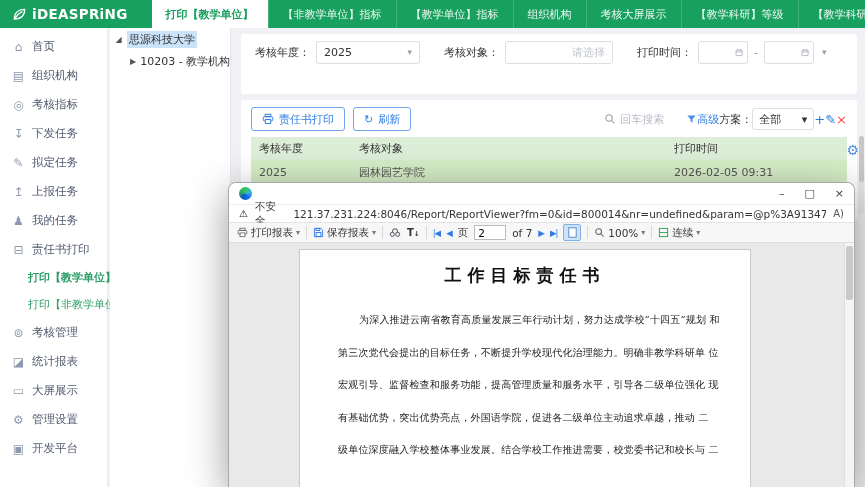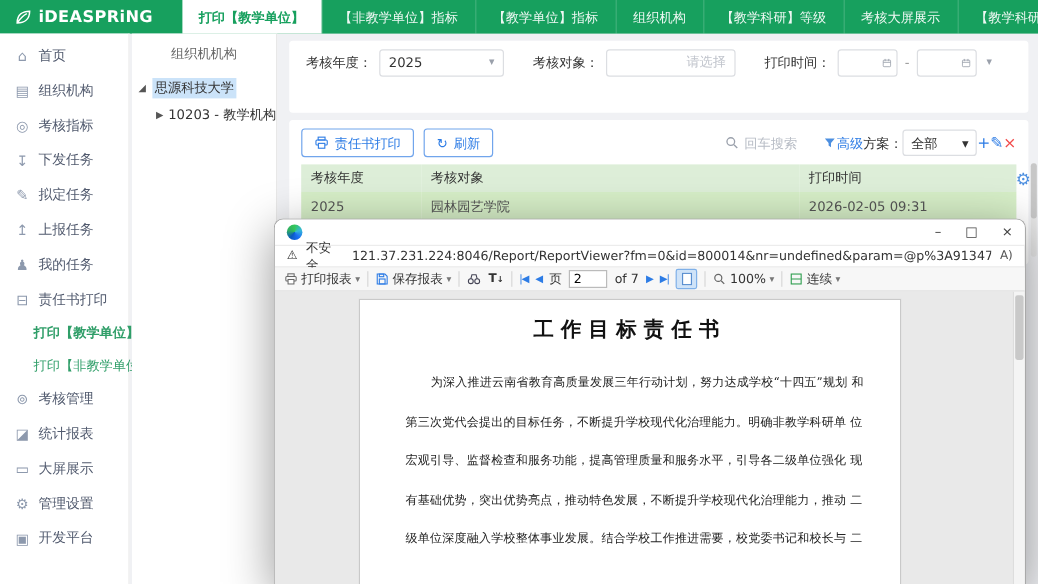--- a/index.html
+++ b/index.html
@@ -119,22 +119,22 @@
     <div class="hamburger">
         <i></i>
         <i></i>
         <i></i>
       </div>
     <nav class="tabs">
       <div class="tab active">打印【教学单位】</div>
       <div class="tab">【非教学单位】指标</div>
       <div class="tab">【教学单位】指标</div>
       <div class="tab">组织机构</div>
+      <div class="tab">考核大屏展示</div>
       <div class="tab">【教学科研】等级</div>
-      <div class="tab">考核大屏展示</div>
       <div class="tab">【教学科研】得分</div>
     </nav>
 
   </header>
 
   <div class="bodyrow">
 
     <aside class="sidebar">
       <div class="side-item">
           <span class="si-icon">⌂</span>
@@ -186,21 +186,20 @@
           <span class="si-icon">⚙</span>
           <span>管理设置</span>
         </div>
       <div class="side-item">
           <span class="si-icon">▣</span>
           <span>开发平台</span>
         </div>
     </aside>
 
     <aside class="treepanel">
-      <div class="tree-title">组织机机构</div>
       <div class="tree-node root">
         <span class="tmark">◢</span>
         <span class="tlabel selected">思源科技大学</span>
       </div>
       <div class="tree-node child">
         <span class="tmark">▶</span>
         <span class="tlabel">10203 - 教学机构</span>
       </div>
     </aside>
 
@@ -394,21 +393,21 @@
       </span>
     </div>
 
     <div class="doc-area">
       <div class="doc-page serif">
         <div class="doc-title t2">工作目标责任书</div>
         <div class="doc-body">
           <div class="doc-line first">为深入推进云南省教育高质量发展三年行动计划，努力达成学校“十四五”规划 和</div>
           <div class="doc-line">第三次党代会提出的目标任务，不断提升学校现代化治理能力。明确非教学科研单 位</div>
           <div class="doc-line">宏观引导、监督检查和服务功能，提高管理质量和服务水平，引导各二级单位强化 现</div>
-          <div class="doc-line">有基础优势，突出优势亮点，推动特色发展，不断提升学校现代化治理能力，推动 二</div>
+          <div class="doc-line">有基础优势，突出优势亮点，外国语学院，促进各二级单位主动追求卓越，推动 二</div>
           <div class="doc-line">级单位深度融入学校整体事业发展。结合学校工作推进需要，校党委书记和校长与 二</div>
 
         </div>
       </div>
       <div class="doc-scroll">
           <div class="thumb"></div>
         </div>
     </div>
   </div>
 

